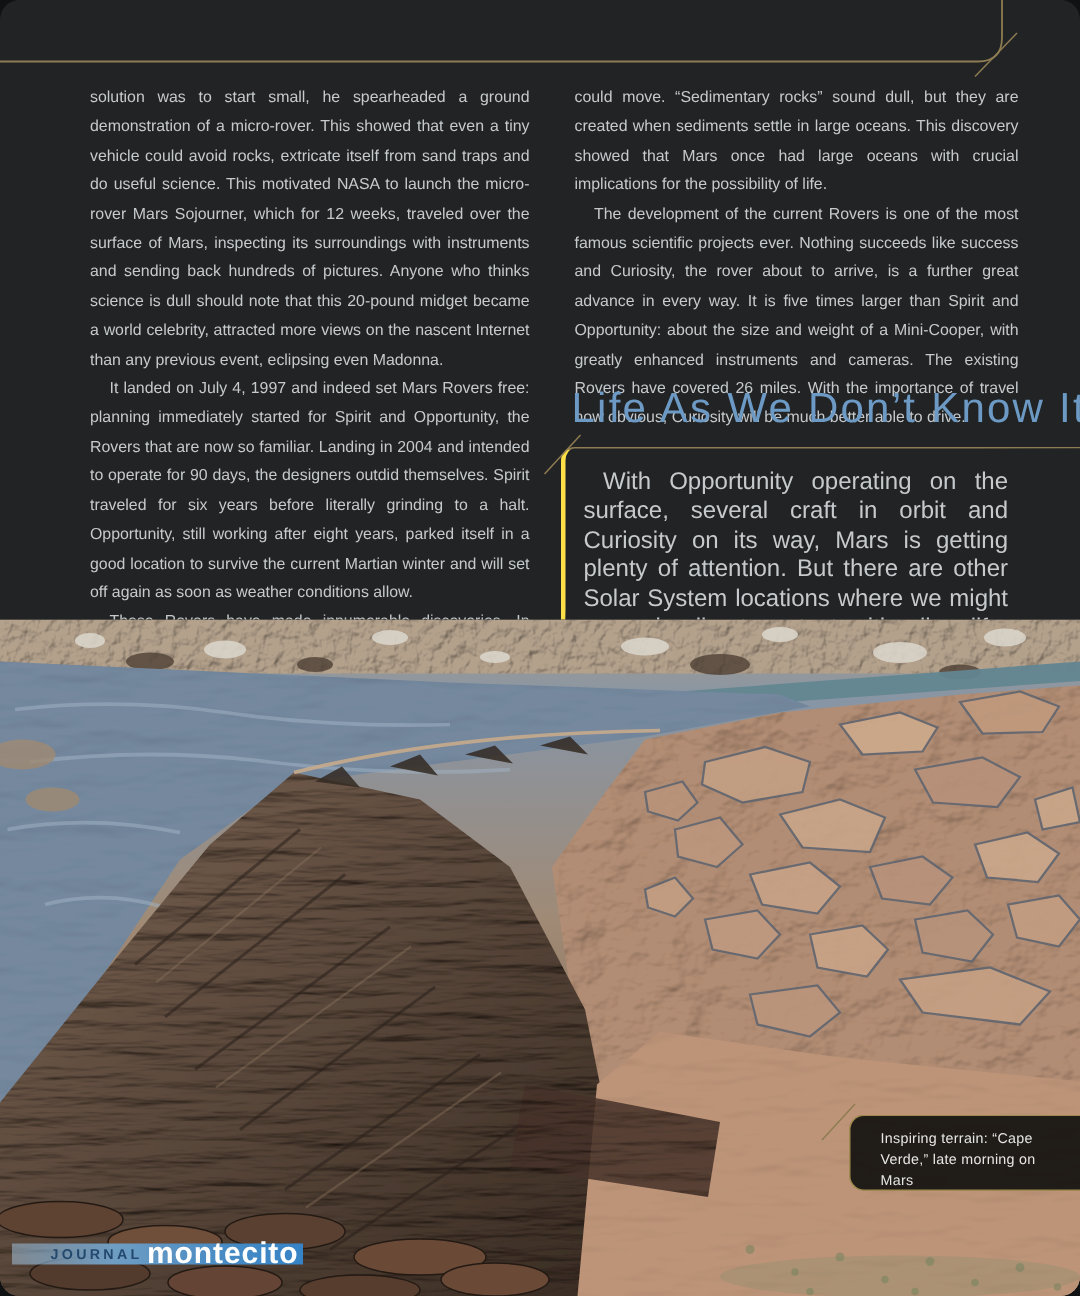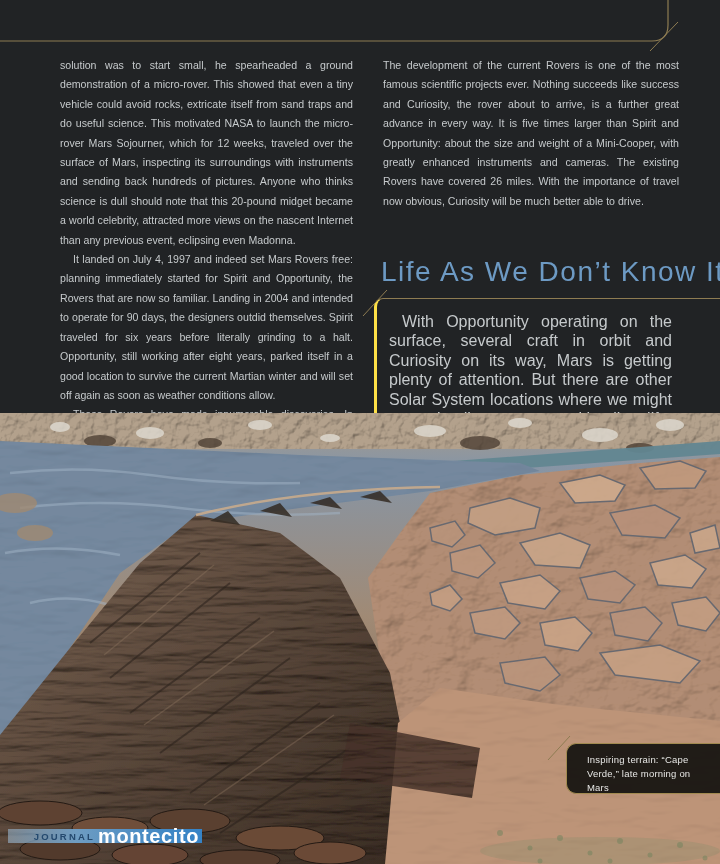--- a/index.html
+++ b/index.html
@@ -1,19 +1,20 @@
 <!DOCTYPE html>
 <html><head>
 <meta charset="utf-8">
 <style>
   html,body{margin:0;padding:0;background:#101112;}
   .page{
     position:relative;width:720px;height:864px;overflow:hidden;
     background:#212325;
     font-family:"Liberation Sans","DejaVu Sans",sans-serif;
+    border-radius:13px;
   }
   
   .decor{position:absolute;pointer-events:none;}
   .decor path, .decor line{fill:none;stroke:#8e7c52;}
   
   .col{
     position:absolute;top:56px;width:293px;
     color:#c6cacc;font-size:10.6px;line-height:19.4px;text-align:justify;
   }
   .col-left{left:60px;}
@@ -77,20 +78,21 @@
     <line x1="650" y1="51" x2="678" y2="22" stroke-width="1"></line>
   </svg>
 
   <div class="col col-left">
     <p>solution was to start small, he spearheaded a ground demonstration of a micro-rover. This showed that even a tiny vehicle could avoid rocks, extricate itself from sand traps and do useful science. This motivated NASA to launch the micro-rover Mars Sojourner, which for 12 weeks, traveled over the surface of Mars, inspecting its surroundings with instruments and sending back hundreds of pictures. Anyone who thinks science is dull should note that this 20-pound midget became a world celebrity, attracted more views on the nascent Internet than any previous event, eclipsing even Madonna.</p>
     <p>It landed on July 4, 1997 and indeed set Mars Rovers free: planning immediately started for Spirit and Opportunity, the Rovers that are now so familiar. Landing in 2004 and intended to operate for 90 days, the designers outdid themselves. Spirit traveled for six years before literally grinding to a halt. Opportunity, still working after eight years, parked itself in a good location to survive the current Martian winter and will set off again as soon as weather conditions allow.</p>
     <p>These Rovers have made innumerable discoveries. In particular, they found sedimentary rocks, and this was only possible because they</p>
   </div>
 
   <div class="col col-right">
+    <p>could move. “Sedimentary rocks” sound dull, but they are created when sediments settle in large oceans. This discovery showed that Mars once had large oceans with crucial implications for the possibility of life.</p>
     <p>The development of the current Rovers is one of the most famous scientific projects ever. Nothing succeeds like success and Curiosity, the rover about to arrive, is a further great advance in every way. It is five times larger than Spirit and Opportunity: about the size and weight of a Mini-Cooper, with greatly enhanced instruments and cameras. The existing Rovers have covered 26 miles. With the importance of travel now obvious, Curiosity will be much better able to drive.</p>
   </div>
 
   <div class="section-heading">Life As We Don’t Know It</div>
 
   <div class="callout">
     <p>With Opportunity operating on the surface, several craft in orbit and Curiosity on its way, Mars is getting plenty of attention. But there are other Solar System locations where we might come in direct contact with alien life. Ideas are constantly changing, but currently the most</p>
   </div>
   <svg class="decor" style="left:358px;top:283px;" width="44" height="40" viewBox="0 0 44 40">
     <line x1="5" y1="33" x2="29" y2="7" stroke-width="1"></line>

